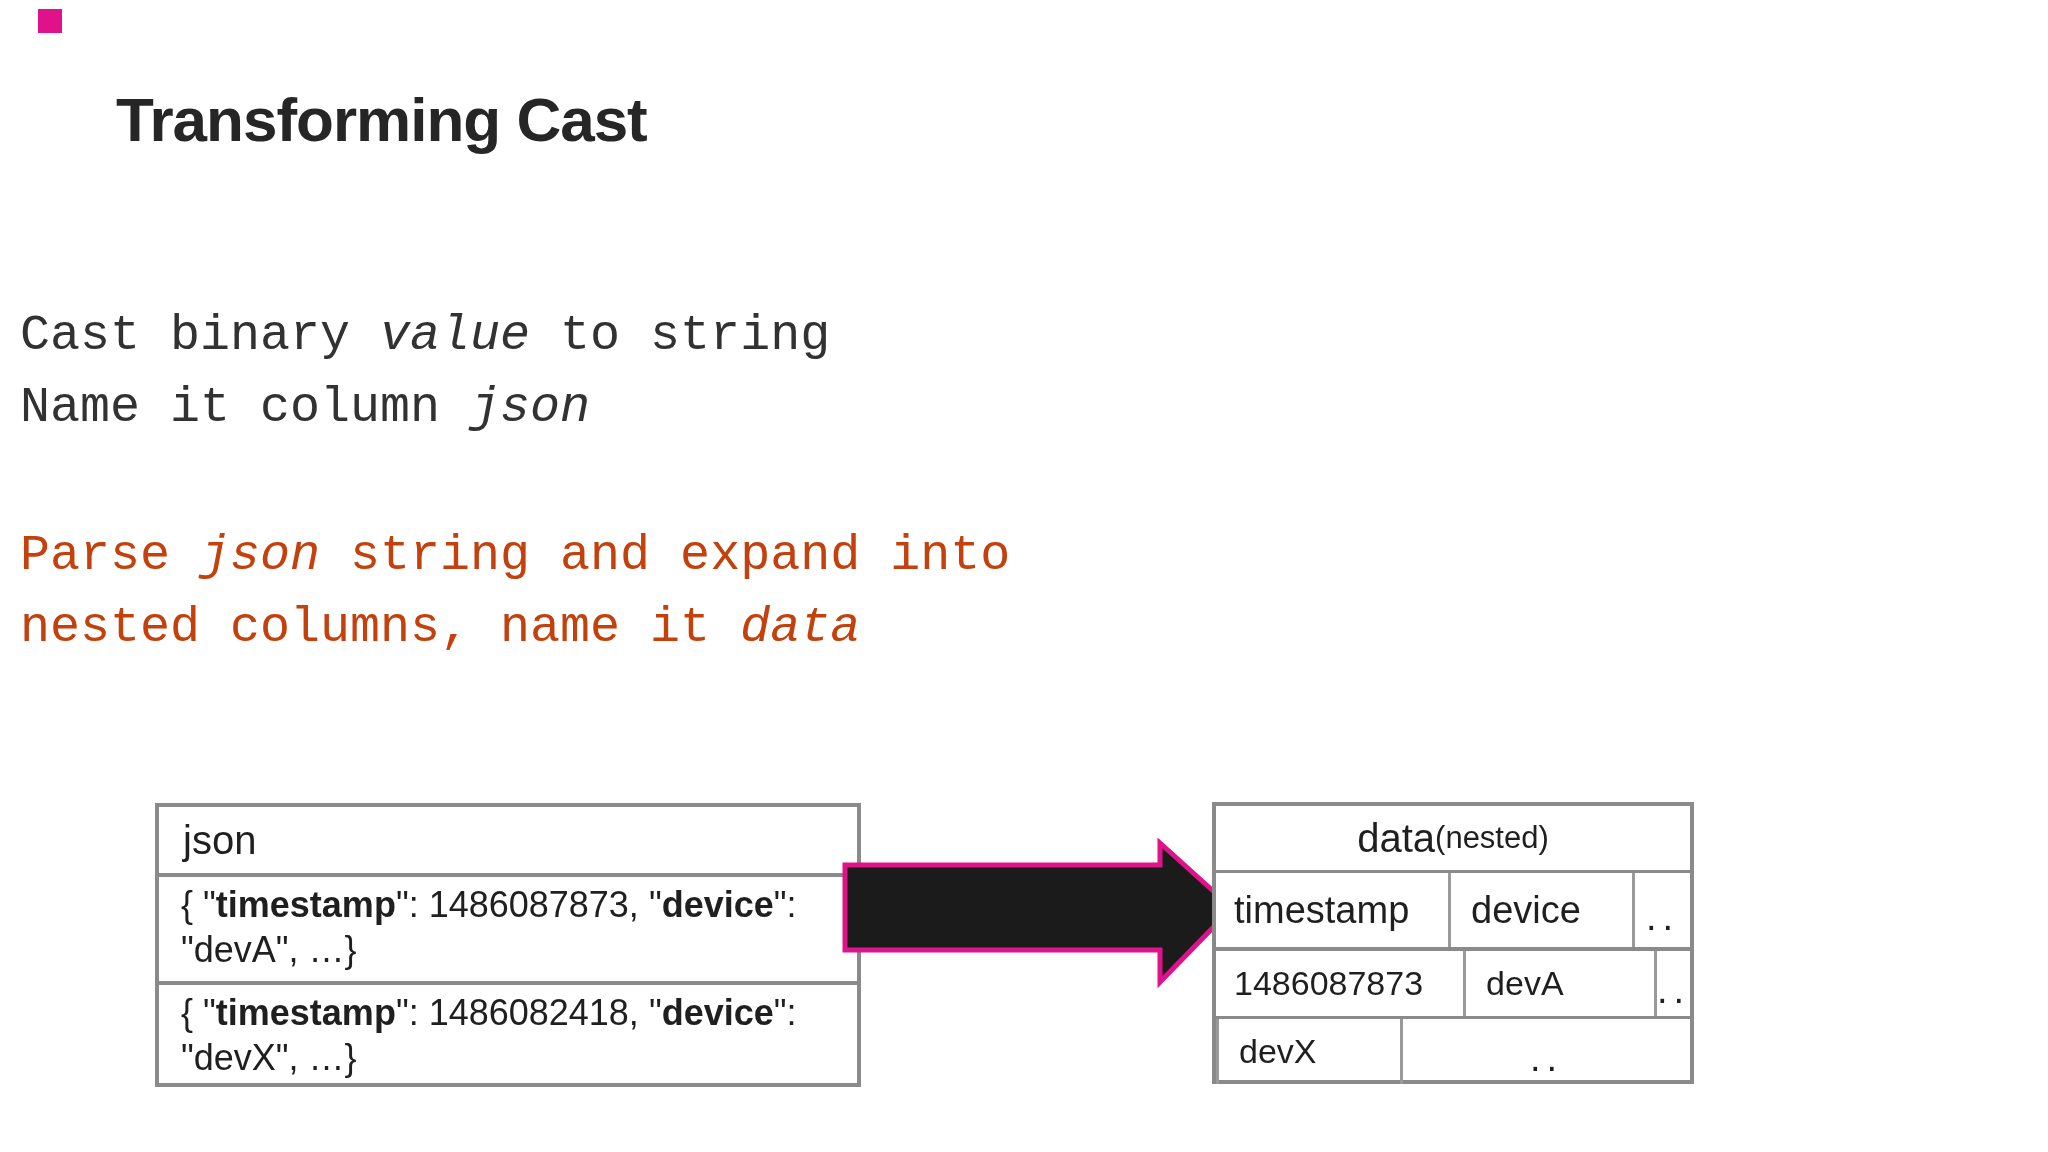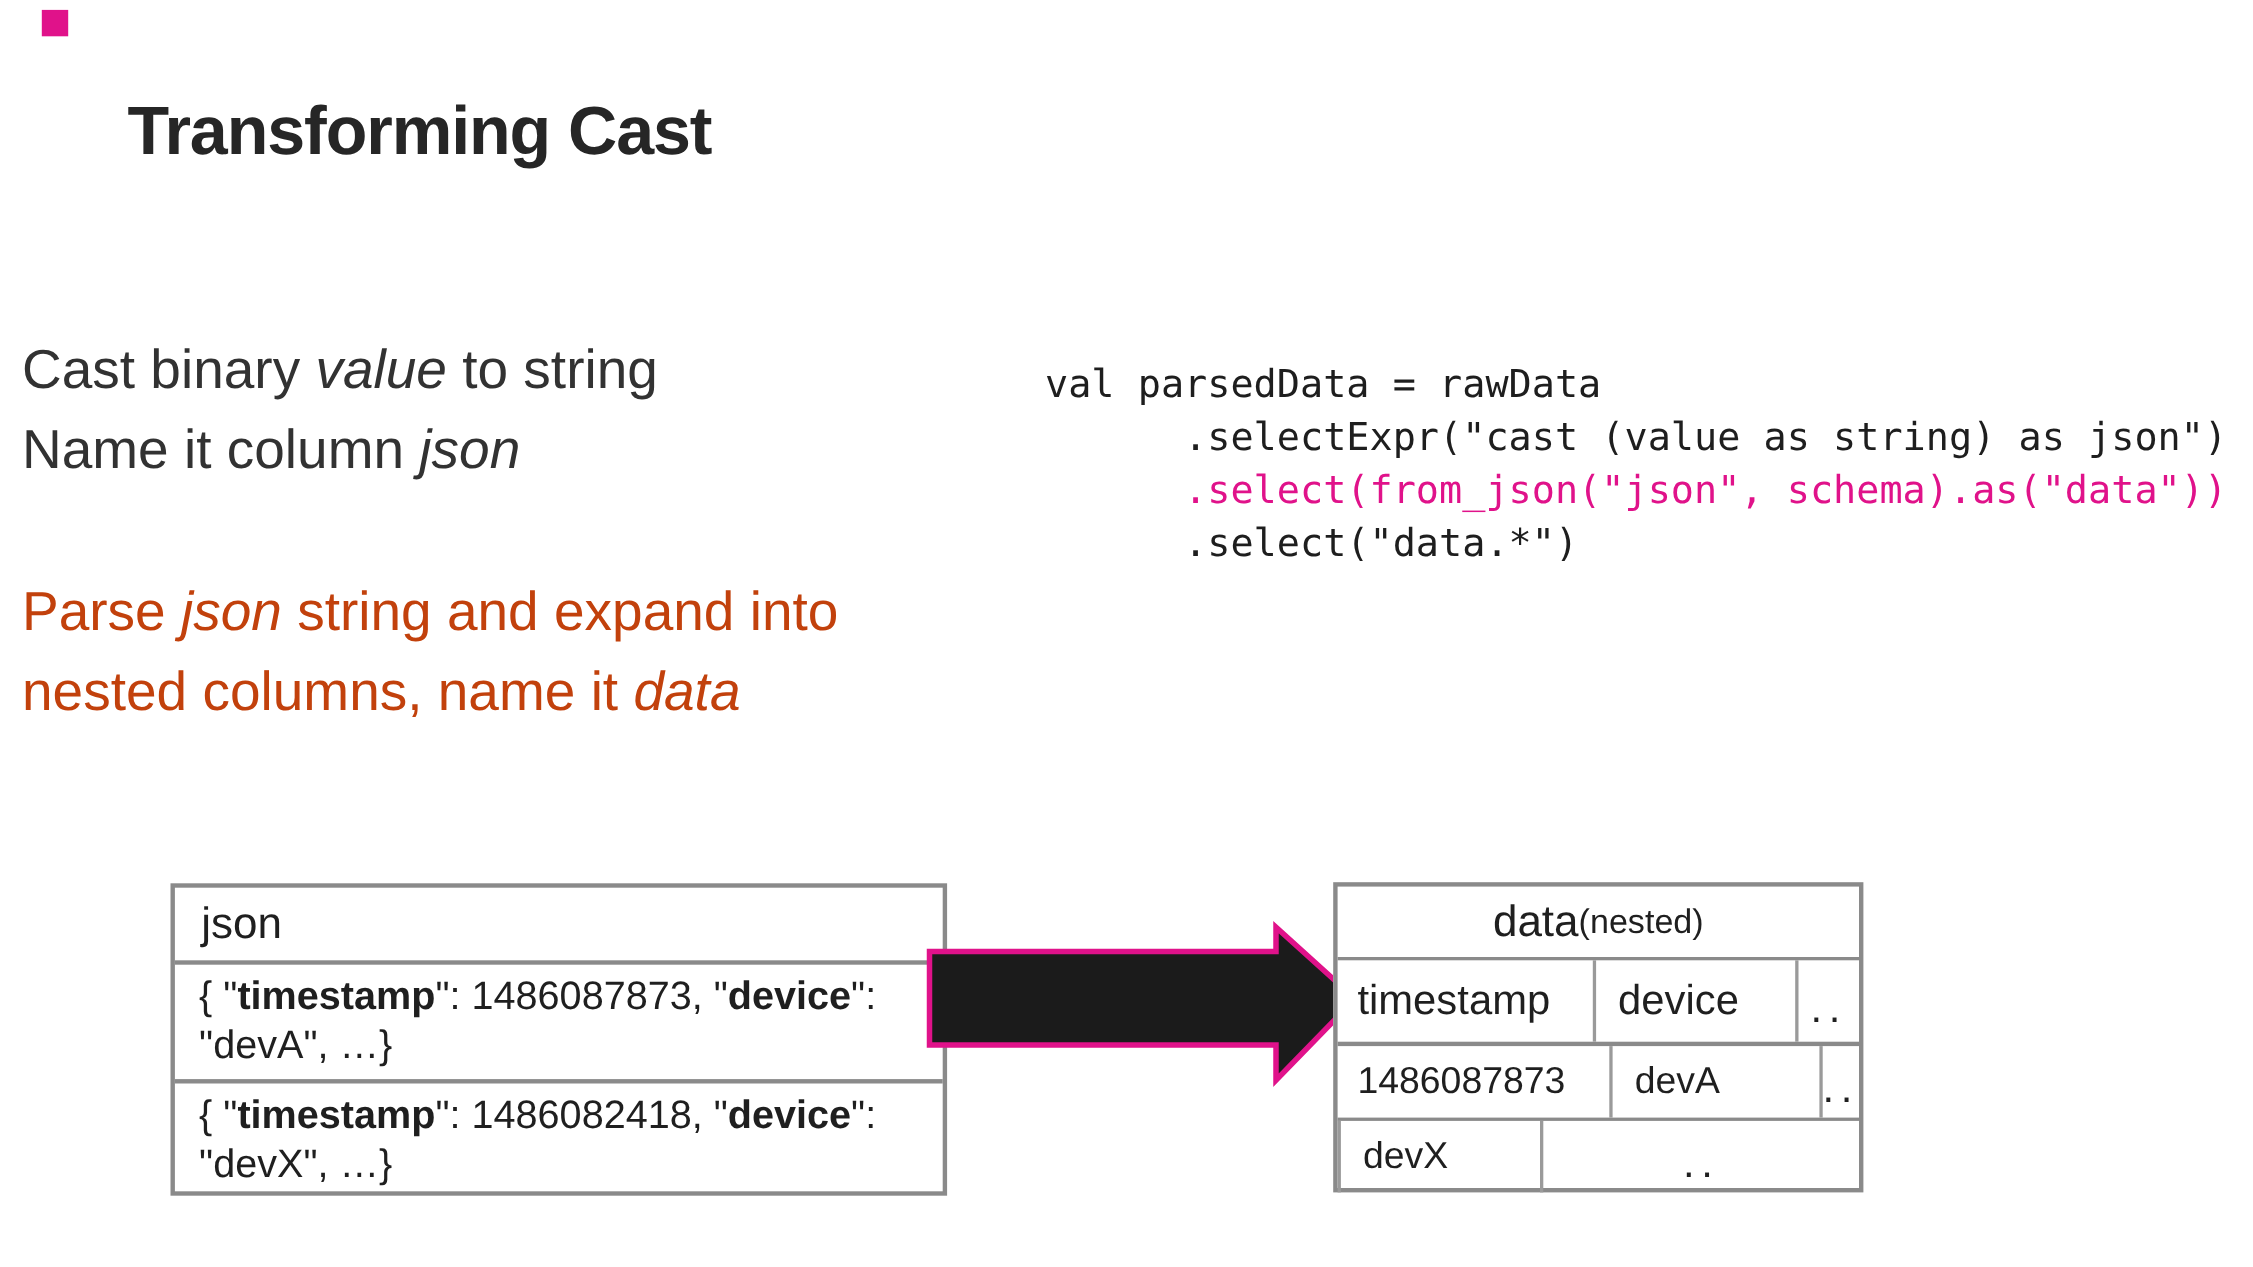--- a/index.html
+++ b/index.html
@@ -5,21 +5,21 @@
   html,body{margin:0;padding:0;background:#ffffff;}
   .slide{
     position:relative;width:2048px;height:1152px;background:#ffffff;overflow:hidden;
     font-family:"Liberation Sans",sans-serif;color:#2b2b2b;
   }
   .corner-square{position:absolute;left:38px;top:9px;width:24px;height:24px;background:#E0128A;}
   .title{
     position:absolute;left:116px;top:86px;margin:0;
     font-size:62px;font-weight:700;letter-spacing:-1px;color:#262626;line-height:1.1;
   }
-  .note{position:absolute;left:20px;font-size:50px;line-height:72px;font-weight:400;}
+  .note{position:absolute;left:20px;font-size:50px;line-height:72px;font-weight:400;font-family:Liberation Mono, monospace;}
   .note-dark{top:300px;color:#323232;}
   .note-pink{top:520px;color:#c2410c;}
   .note em{font-style:italic;}
   .code{
     position:absolute;left:950px;top:326px;width:1097px;height:200px;margin:0;
     font-family:"DejaVu Sans Mono",monospace;font-size:35px;line-height:48px;
     color:#1e1e1e;white-space:pre;overflow:hidden;
   }
   .code .pink{color:#E0128A;}
   
@@ -71,21 +71,20 @@
   <div class="note note-dark">
     <div class="note-line"><span>Cast binary </span><em>value</em><span> to string</span></div>
     <div class="note-line"><span>Name it column </span><em>json</em></div>
   </div>
 
   <div class="note note-pink">
     <div class="note-line"><span>Parse </span><em>json</em><span> string and expand into</span></div>
     <div class="note-line"><span>nested columns, name it </span><em>data</em></div>
   </div>
 
-  <pre class="code"><div>val parsedData = rawData</div><div>      .selectExpr("cast (value as string) as json")</div><div class="pink">      .select(from_json("json", schema).as("data"))</div><div>      .select("data.*")</div></pre>
 
   <div class="json-table">
     <div class="jt-header">json</div>
     <div class="jt-row sep"><span>{ "</span><b>timestamp</b><span>": 1486087873, "</span><b>device</b><span>": "devA", …}</span></div>
     <div class="jt-row"><span>{ "</span><b>timestamp</b><span>": 1486082418, "</span><b>device</b><span>": "devX", …}</span></div>
   </div>
 
   <svg class="arrow" width="400" height="160" viewBox="0 0 400 160">
     <polygon points="5,30 320,30 320,8 392,73 320,147 320,115 5,115" fill="#1b1b1b" stroke="#E0128A" stroke-width="5" stroke-linejoin="miter"></polygon>
   </svg>

